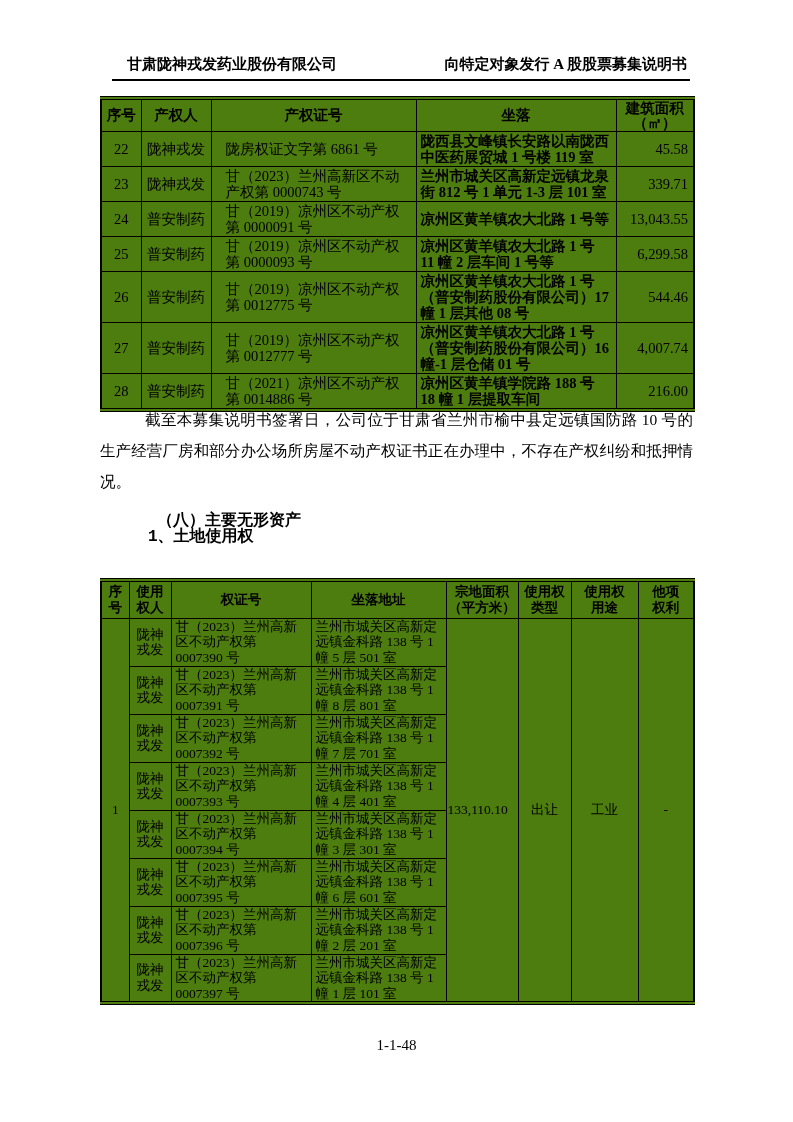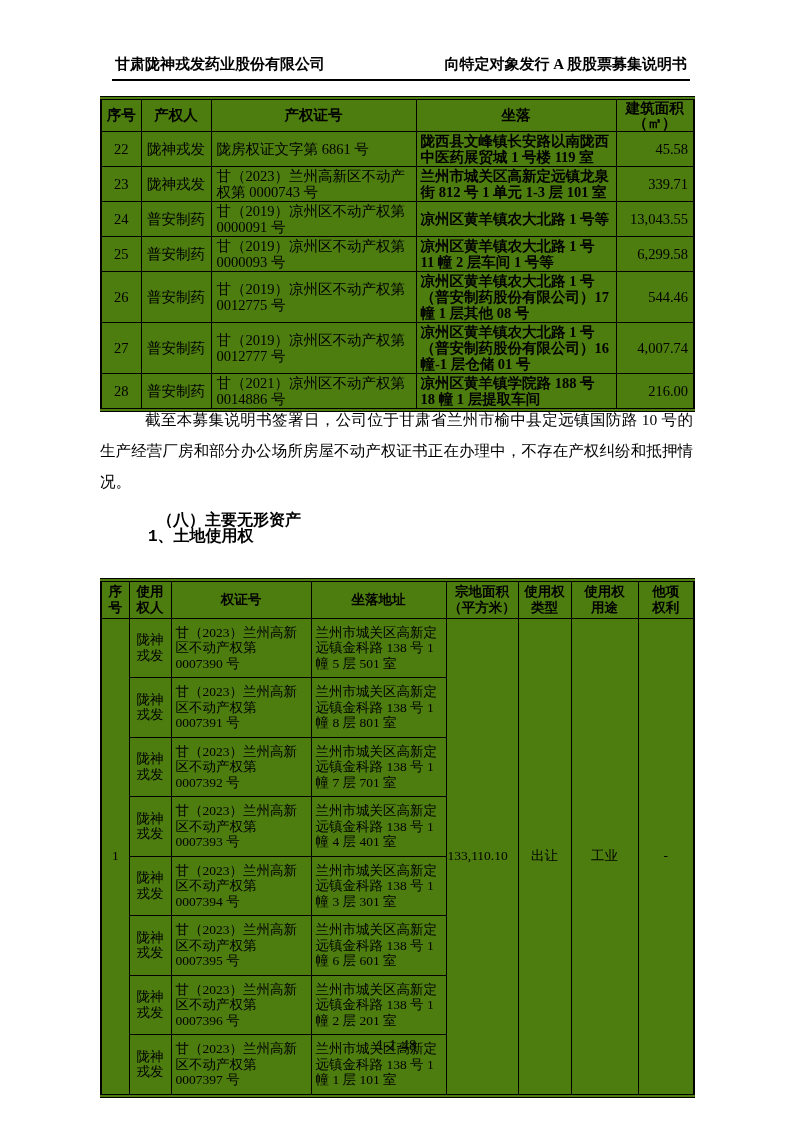--- a/index.html
+++ b/index.html
@@ -10,21 +10,21 @@
     font-family:"Liberation Serif","DejaVu Serif",serif;
     color:#000;
     overflow:hidden;
   }
   
   .hdr{
     position:absolute;top:55px;left:100px;width:593px;
     display:flex;justify-content:space-between;align-items:flex-end;
     font-size:15px;font-weight:bold;line-height:19px;
   }
-  .hdr .left{margin-left:15px;}
+  .hdr .left{margin-left:27px;}
   .hdr .right{margin-right:6px;}
   .hdr-rule{
     position:absolute;top:79px;left:112px;width:578px;height:0;
     border-top:2px solid #000;
   }
   
   table{
     border-collapse:collapse;table-layout:fixed;
     position:absolute;left:100px;width:593px;
     background:#4d7c0f;
@@ -41,21 +41,21 @@
     border-left:2px solid #000;
     border-right:2px solid #000;
   }
   th{
     font-weight:bold;text-align:center;
     white-space:pre-line;
   }
   
   .t1{top:96px;font-size:14.5px;line-height:16px;}
   .t1 th{line-height:14.5px;padding:1px 2px;}
-  .t1 td{padding:1px 5px;}
+  .t1 td{padding:1px 14px;}
   .t1 .c-no,.t1 .c-owner{text-align:center;padding:1px 2px;}
   .t1 .c-loc{padding:1px 4px;text-align:left;font-weight:bold;}
   .t1 .c-cert{text-align:left;}
   .t1 .c-area{text-align:right;padding:1px 5px 1px 4px;}
   
   .para{
     position:absolute;top:404px;left:100px;width:593px;
     font-size:15.5px;line-height:31px;
     text-align:justify;text-indent:45px;
     margin:0;
@@ -67,21 +67,21 @@
     font-weight:bold;font-size:16px;
   }
   .h-sub{
     position:absolute;top:526px;left:148px;
     font-family:Liberation Mono, monospace;
     font-weight:bold;font-size:16px;
   }
   
   .t2{top:578px;font-size:13.5px;line-height:15.5px;}
   .t2 th{line-height:16px;padding:1px 1px;}
-  .t2 td{padding:6px 4px;}
+  .t2 td{padding:0 4px;}
   .t2 .c-no{text-align:center;padding:1px 1px;}
   .t2 .c-user{text-align:center;padding:1px 2px;}
   .t2 .c-cert,.t2 .c-addr{text-align:left;}
   .t2 .c-area{text-align:left;padding:1px 3px 1px 1px;}
   .t2 .c-type,.t2 .c-usage,.t2 .c-other{text-align:center;padding:1px 1px;}
   
   .ftr{
     position:absolute;top:1037px;left:0;width:793px;
     text-align:center;font-size:15px;
   }

